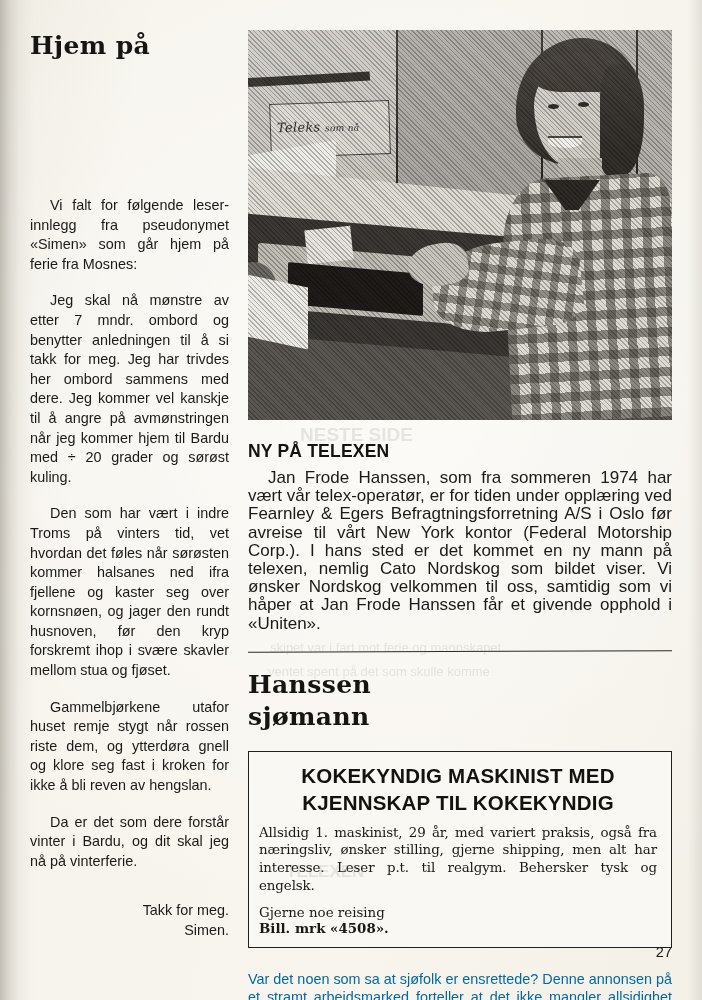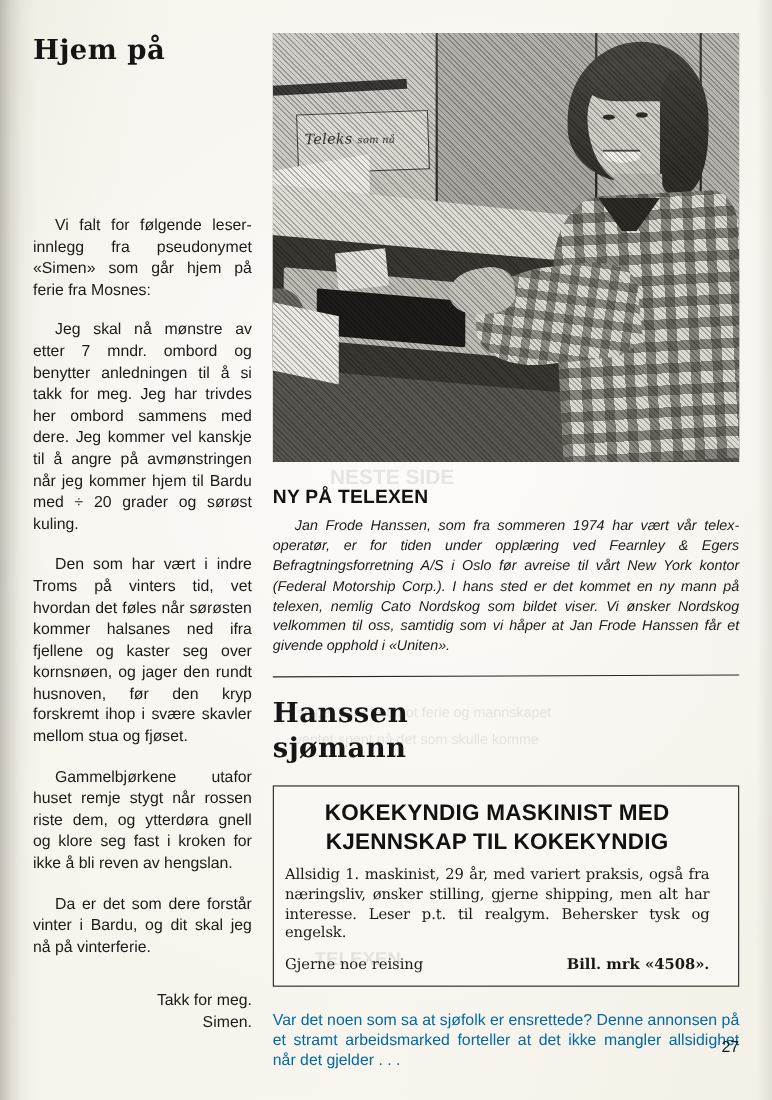--- a/index.html
+++ b/index.html
@@ -263,45 +263,44 @@
     font-weight: bold;
     font-size: 17.5px;
     letter-spacing: 0.2px;
     margin: 0;
     color: #141311;
   }
   #telex-head { margin-top: 21px; }
 
   .rc-p {
     font-family: "Liberation Sans", sans-serif;
-    font-size: 13px;
+    font-size: 17px;
     line-height: 18.2px;
     text-align: justify;
     text-indent: 20px;
     margin: 7px 0 0 0;
     color: #1b1a18;
-    font-style: italic;
   }
 
   hr.rule {
     border: none;
     border-top: 1.6px solid #2b2824;
     margin: 18px 0 0 0;
     width: 100%;
     transform: rotate(-0.22deg);
   }
 
   #allsidig-head { margin-top: 17px; }
 
   
   #ad-box {
     margin-top: 18px;
     border: 1.7px solid #232020;
     background: #faf8f2;
-    padding: 9px 26px 9px 10px;
+    padding: 9px 14px 9px 10px;
     position: relative;
   }
   .ad-title {
     font-family: "Liberation Sans", sans-serif;
     font-weight: bold;
     font-size: 20.5px;
     line-height: 25px;
     text-align: center;
     letter-spacing: 0.2px;
     margin: 2px 0 0 0;
@@ -317,20 +316,21 @@
     letter-spacing: -0.1px;
   }
   .ad-footer {
     display: flex;
     justify-content: space-between;
     align-items: baseline;
     font-family: "DejaVu Serif", "Liberation Serif", serif;
     font-size: 13.4px;
     margin: 11px 0 2px 0;
     color: #1a1917;
+    flex-direction: column;
   }
   .ad-footer .bill { font-weight: bold; }
 
   #closing-p {
     font-family: "Liberation Sans", sans-serif;
     font-size: 14.4px;
     line-height: 18.2px;
     text-align: justify;
     text-indent: 0;
     margin: 22px 0 0 0;

